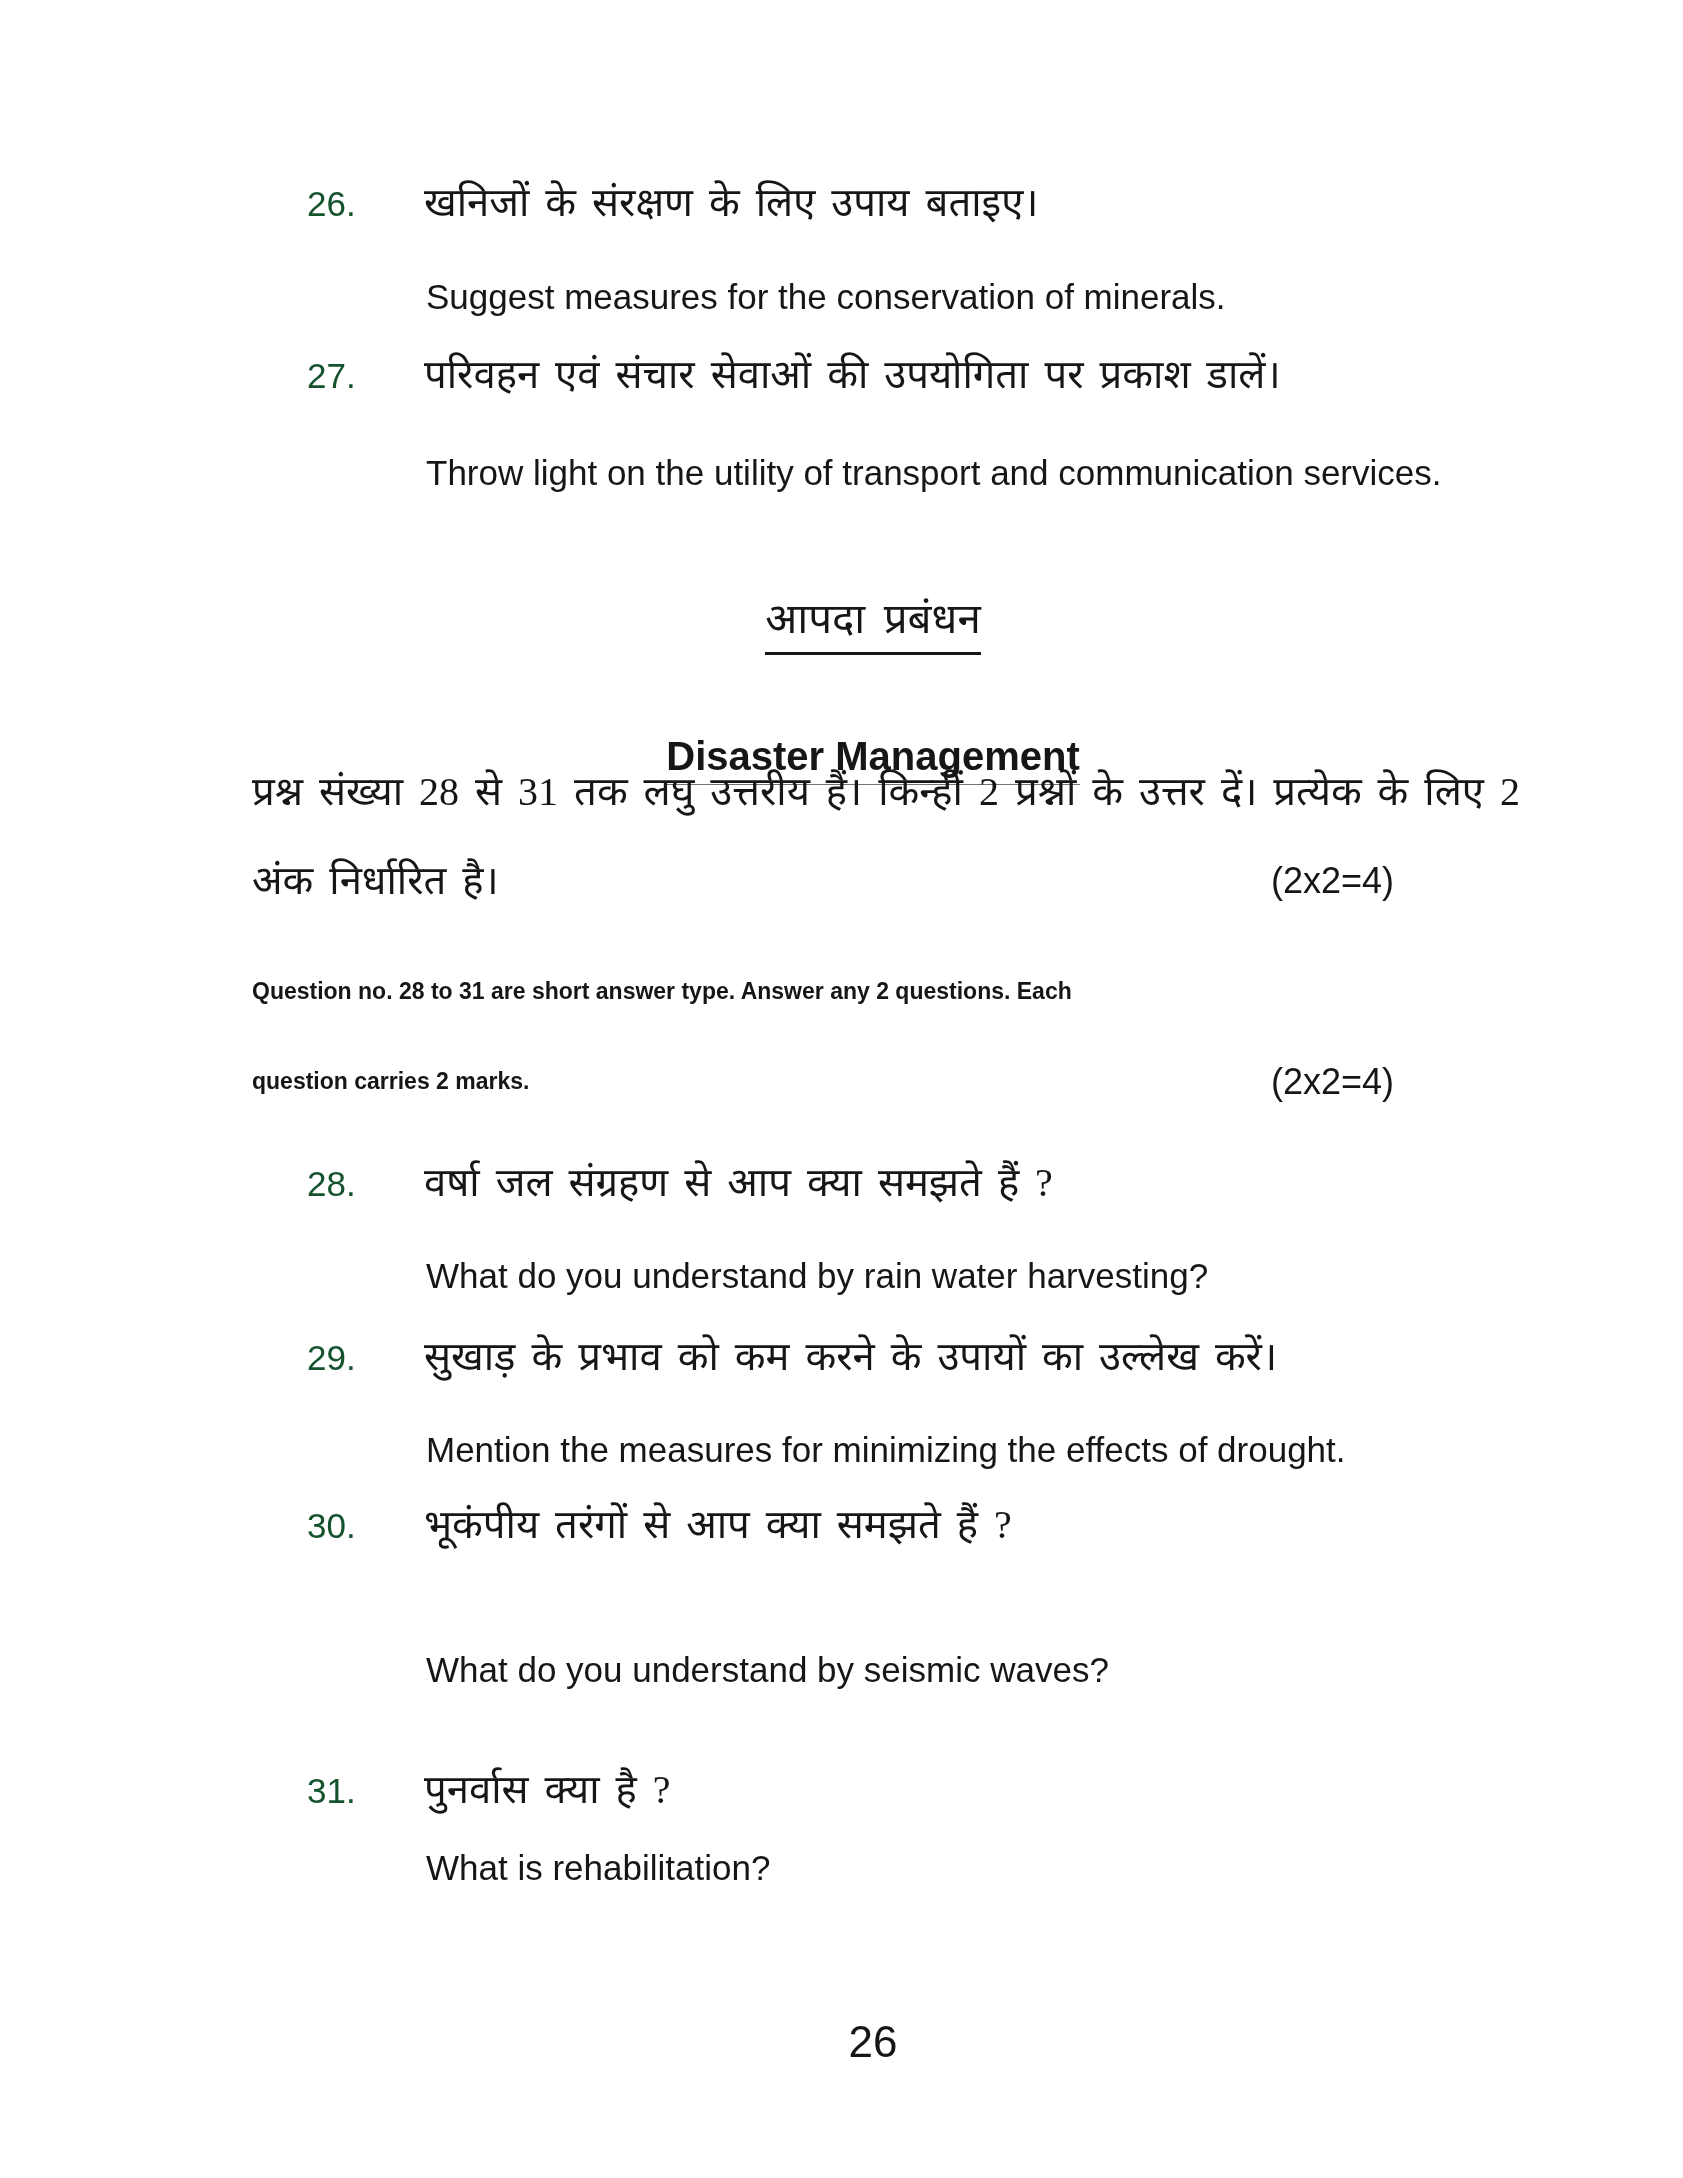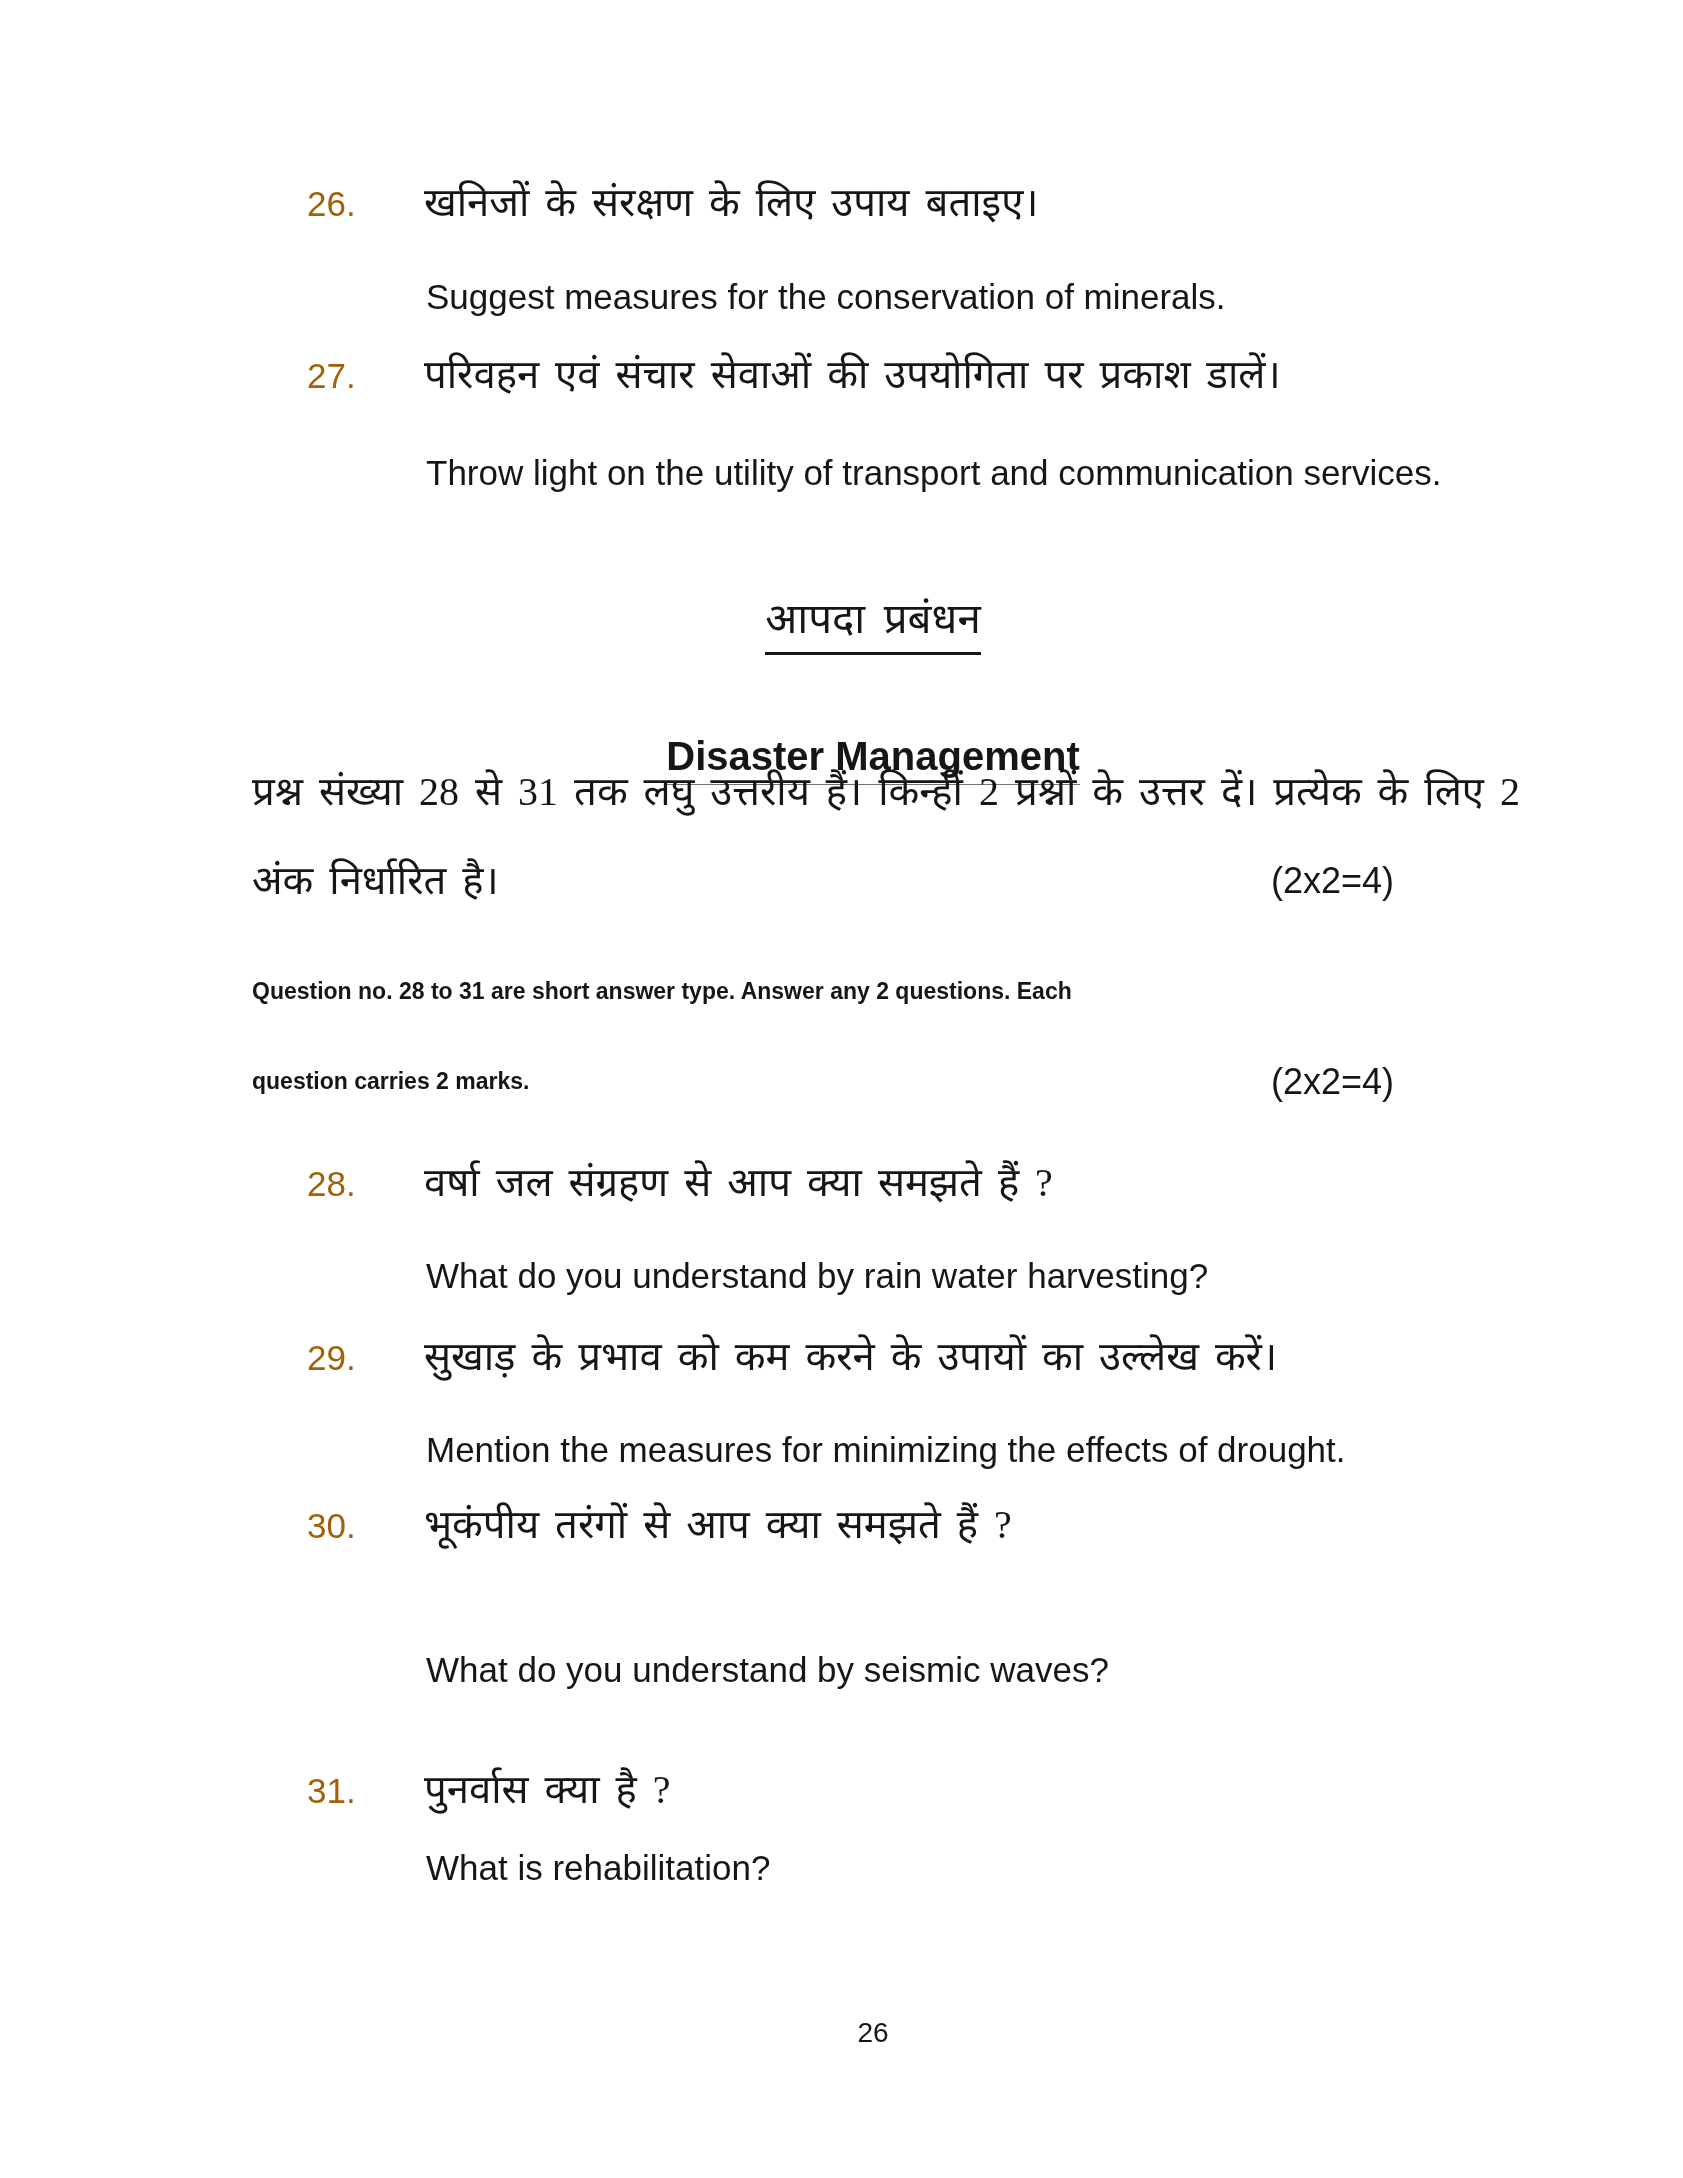--- a/index.html
+++ b/index.html
@@ -20,21 +20,21 @@
     position: absolute;
     white-space: nowrap;
     line-height: 1.2;
   }
   
   .q-row { left: 307px; }
   .q-num {
     display: inline-block;
     width: 117px;
     font-size: 35px;
-    color: #a16207;
+    color: #14532d;
     vertical-align: baseline;
   }
   .q-hindi {
     font-size: 40px;
     font-family: "Liberation Serif", "DejaVu Serif", serif;
     word-spacing: 6px;
   }
   
   .answer {
     left: 426px;
@@ -80,21 +80,21 @@
     display: inline-block;
     font-size: 40px;
     font-weight: bold;
     border-bottom: 1px solid #737373;
     padding-bottom: 4px;
   }
   .page-number {
     left: 252px;
     width: 1242px;
     text-align: center;
-    font-size: 28px;
+    font-size: 44px;
   }
 </style>
 </head>
 <body>
 
 <div class="page">
 
   <div class="line q-row" style="top:179px">
     <span class="q-num">26.</span><span class="q-hindi">खनिजों के संरक्षण के लिए उपाय बताइए।</span>
   </div>

